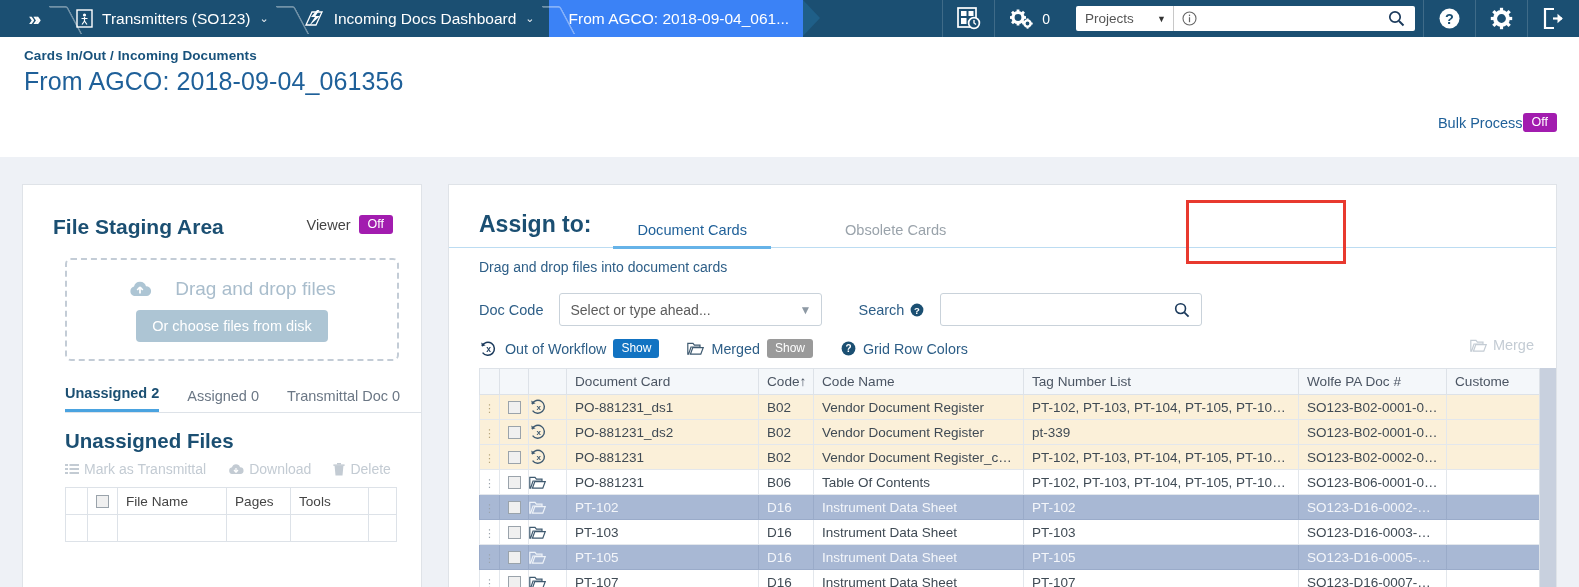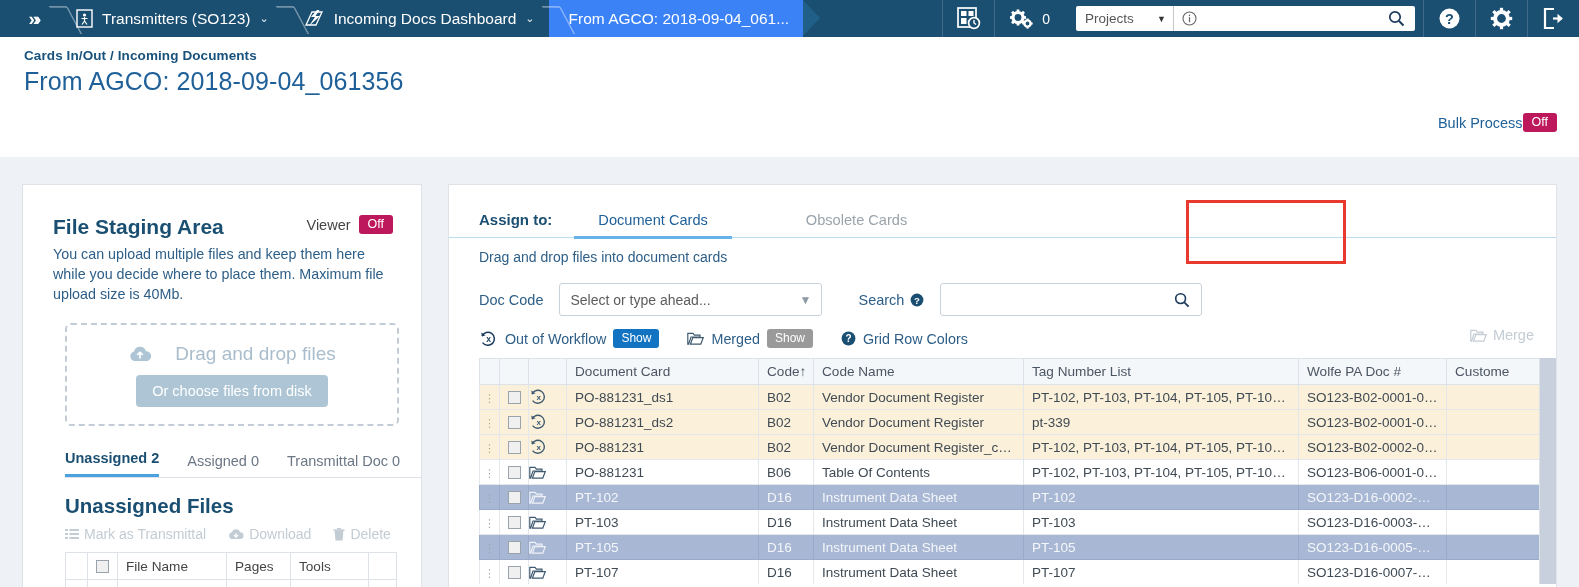--- a/index.html
+++ b/index.html
@@ -119,21 +119,21 @@
   .page-title {
     font-size: 25px; color: #1f6099; font-weight: normal;
     margin-top: 4px; letter-spacing: .1px;
   }
   .bulk-wrap {
     position: absolute; right: 22px; top: 76px;
     display: flex; align-items: center; 
   }
   .bulk-label { color: #1f6099; font-size: 14.5px; }
   .pill-off {
-    background: #be185d; color: #fff; font-size: 12.5px;
+    background: #a21caf; color: #fff; font-size: 12.5px;
     padding: 2px 9px 3px; border-radius: 3px;
   }
 
   .greystrip { height: 27px; background: #eef1f6; }
 
   
   .body {
     display: flex;
     gap: 26px;
     padding: 0 22px;
@@ -215,21 +215,21 @@
   .uf-table th.c2 { width: 30px; padding: 0 0 0 8px; }
   .uf-table th.c5 { width: 28px; }
 
   
   .assign-row {
     display: flex; align-items: flex-end;
     padding: 26px 20px 0 30px;
     border-bottom: 1px solid #bcdcf2;
     position: relative;
   }
-  .assign-label { font-size: 15px; font-weight: bold; color: #1b4f72; padding-bottom: 9px; }
+  .assign-label { font-size: 23px; font-weight: bold; color: #1b4f72; padding-bottom: 9px; }
   .tab-r {
     font-size: 14.6px; color: #1f6099;
     padding: 0 24px 9px;
     margin-left: 22px;
   }
   .tab-r.active {
     border-bottom: 3px solid #66b3e8;
     margin-bottom: -2px;
     padding-bottom: 8px;
   }
@@ -468,21 +468,20 @@
 <div class="body">
 
   <div class="card left-card">
     <div class="fsa-head">
       <div class="fsa-title">File Staging Area</div>
       <div class="fsa-viewer">
         <span class="fsa-viewer-label">Viewer</span>
         <span class="pill-off">Off</span>
       </div>
     </div>
-    <div class="fsa-desc">You can upload multiple files and keep them here while you decide where to place them. Maximum file upload size is 40Mb.</div>
 
     <div class="dropzone">
       <div class="dz-row">
         <span>
           <svg width="24" height="18" viewBox="0 0 24 18">
               <path d="M6 16 A5 5 0 0 1 6 6.4 A6.2 6.2 0 0 1 18 6.2 A4.9 4.9 0 0 1 18.4 16 Z" fill="#adc5d4"></path>
               <path d="M12 13.5 L12 7.5 M12 7 L9.2 10 M12 7 L14.8 10" stroke="#fff" stroke-width="1.7" fill="none"></path>
             </svg>
         </span>
         <span class="dz-text">Drag and drop files</span>

